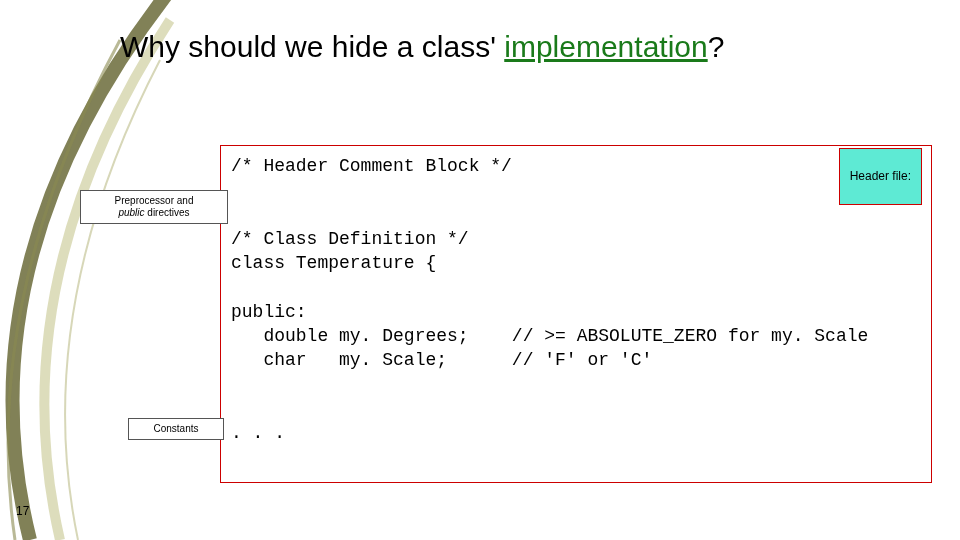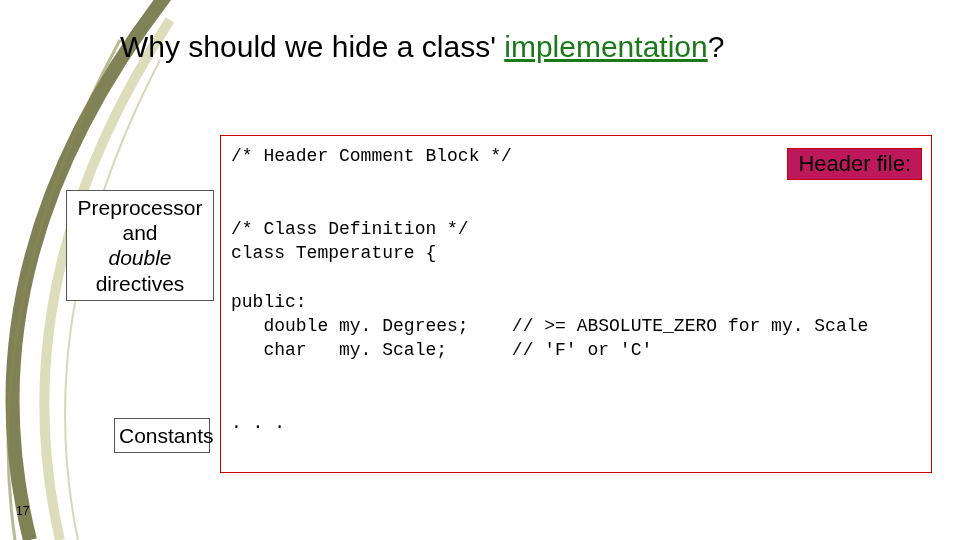--- a/index.html
+++ b/index.html
@@ -23,50 +23,51 @@
     font-size: 30px;
     font-weight: 400;
     color: #000;
   }
   .title .impl {
     color: #1a7a1a;
     text-decoration: underline;
   }
   .codebox {
     position: absolute;
-    left: 220px; top: 135px;
+    left: 220px; top: 145px;
     width: 712px; height: 338px;
     border: 1px solid #c00;
     background: #fff;
     padding: 8px 10px;
     font-family: "Courier New", monospace;
     font-size: 18px;
     line-height: 1.35;
     white-space: pre;
     color: #000;
   }
   .label-box {
     position: absolute;
     border: 1px solid #555;
     background: #fff;
-    font-size: 21px;
+    font-size: 10px;
     line-height: 1.2;
     padding: 4px 4px;
     text-align: left;
     color: #000;
+    margin-left: 14px;
   }
   .label-preproc { left: 66px; top: 190px; width: 148px; text-align: center; }
   .label-constants { left: 114px; top: 418px; width: 96px; text-align: center; }
   .header-file {
     position: absolute;
     right: 38px; top: 148px;
-    background: #be185d;
+    background: #5eead4;
     border: 1px solid #c00;
-    padding: 1px 10px;
-    font-size: 22px;
+    padding: 20px 10px;
+    font-size: 12px;
     text-align: center;
     line-height: 1.25;
   }
   .slide-num {
     position: absolute;
     left: 16px; bottom: 22px;
     font-size: 12px;
     color: #000;
   }
 </style>
@@ -94,21 +95,21 @@
 <span></span>
 <span>public:</span>
 <span>   double my. Degrees;    // &gt;= ABSOLUTE_ZERO for my. Scale</span>
 <span>   char   my. Scale;      // 'F' or 'C'</span>
 <span></span>
 <span></span>
 <span>. . .</span></div>
 
   <div class="label-box label-preproc">
     <div>Preprocessor and</div>
-    <div><i>double</i><span> directives</span></div>
+    <div><i>public</i><span> directives</span></div>
   </div>
 
   <div class="label-box label-constants">
     <span>Constants</span>
   </div>
 
   <div class="header-file">
     <div>Header file:</div>
   </div>
 

